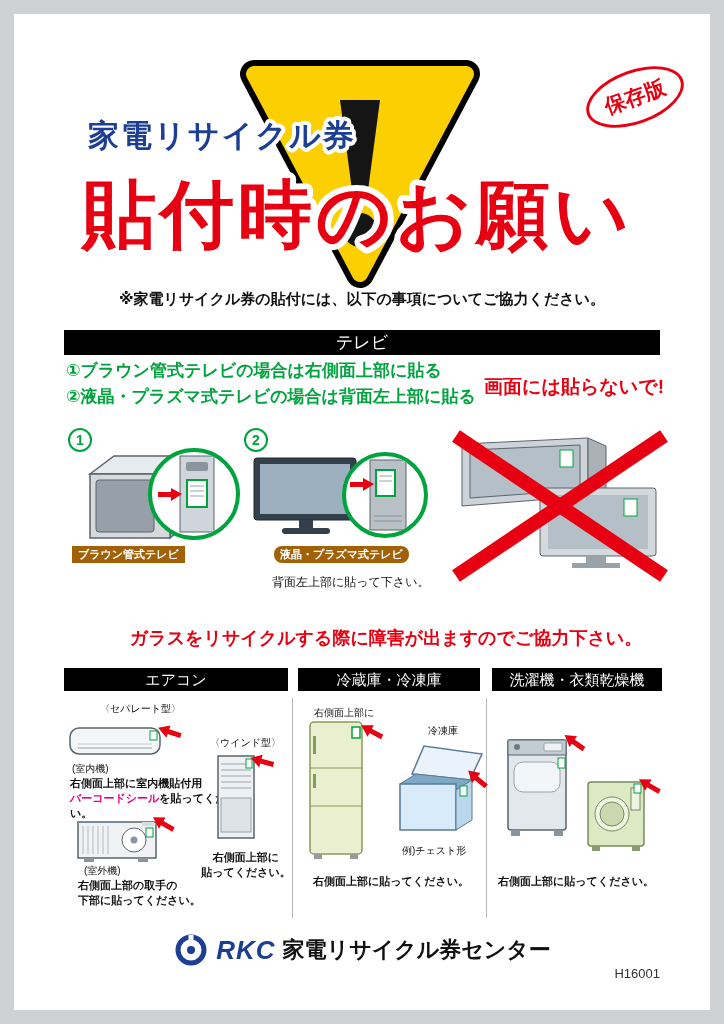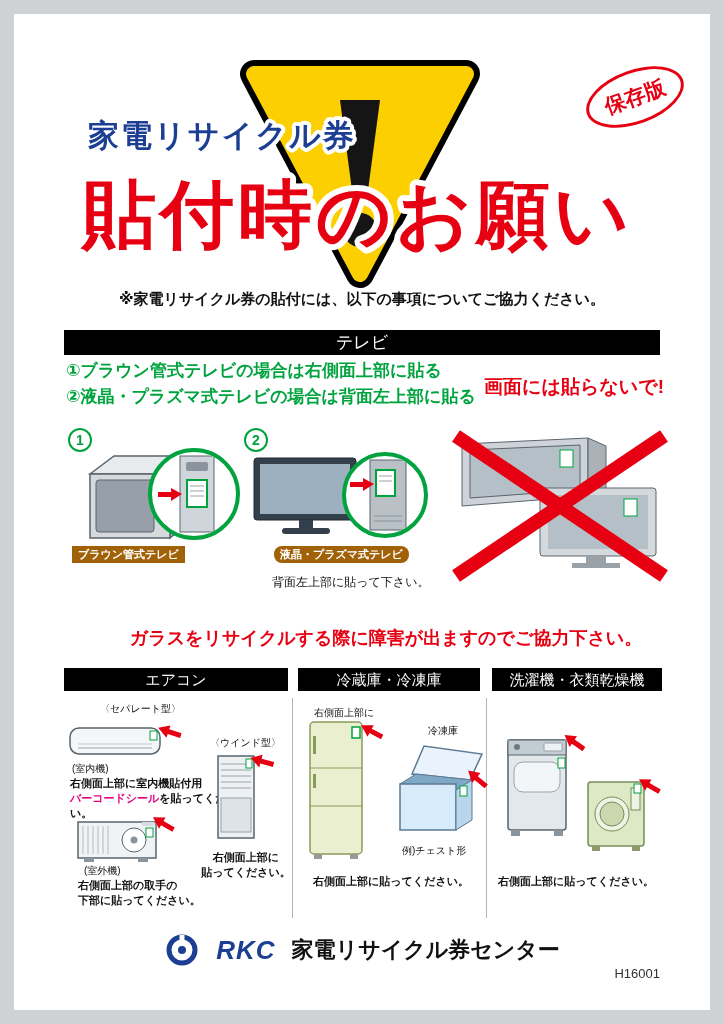--- a/index.html
+++ b/index.html
@@ -16,21 +16,21 @@
   .num-badge{position:absolute;width:20px;height:20px;line-height:20px;border:2px solid #00a33e;border-radius:50%;color:#00a33e;text-align:center;font-weight:bold;font-size:14px;background:#fff;}
   .zoom-circle{position:absolute;border:4px solid #00a33e;border-radius:50%;background:#fff;overflow:hidden;}
   .green-label{position:absolute;background:#a16207;color:#fff;font-size:11px;font-weight:bold;padding:1px 6px;white-space:nowrap;}
   .cap12{position:absolute;font-size:12px;color:#111;line-height:17px;}
   .cap11{position:absolute;font-size:11px;font-weight:bold;color:#111;line-height:15px;}
   .tiny{position:absolute;font-size:10px;color:#111;}
   .glass-note{position:absolute;width:100%;text-align:center;color:#e60012;font-weight:bold;font-size:18px;padding-left:24px;}
   .divider{position:absolute;background:#b3b6b8;width:1px;height:220px;}
   .magenta{color:#e4007f;}
   .center{text-align:center;}
-  .footer-row{position:absolute;width:100%;display:flex;align-items:center;justify-content:center;gap:16px;}
+  .footer-row{position:absolute;width:100%;display:flex;align-items:center;justify-content:center;gap:7px;}
   .rkc-text{color:#1c3f94;font-weight:bold;font-style:italic;font-size:26px;letter-spacing:1px;}
   .org-name{color:#111;font-weight:bold;font-size:22px;}
   .doc-code{position:absolute;font-size:13px;color:#333;}
   svg text{font-family:"Liberation Sans","DejaVu Sans",sans-serif;font-weight:bold;}
 </style>
 </head>
 <body>
 
 <div class="canvas">
   <div class="page">

